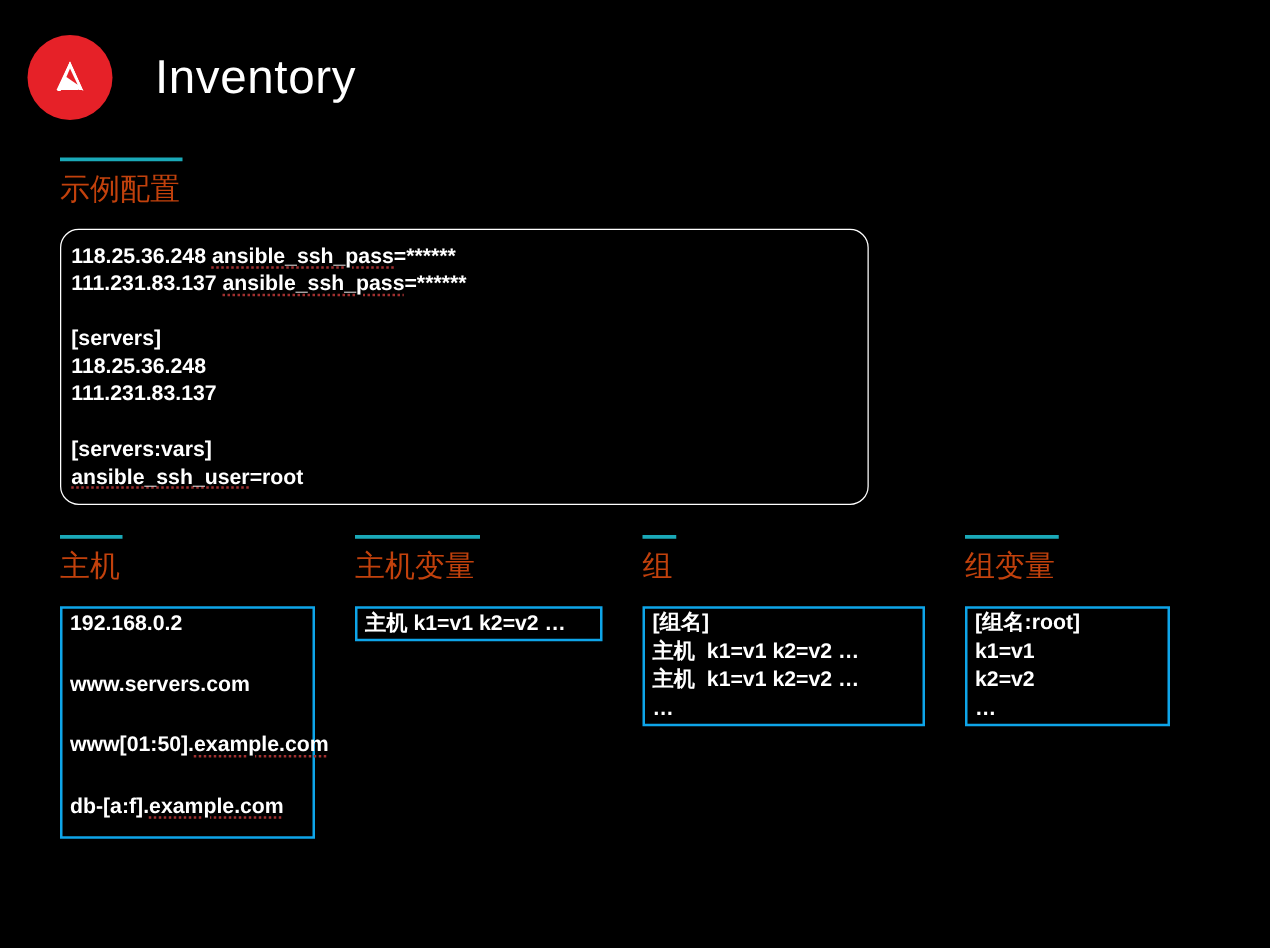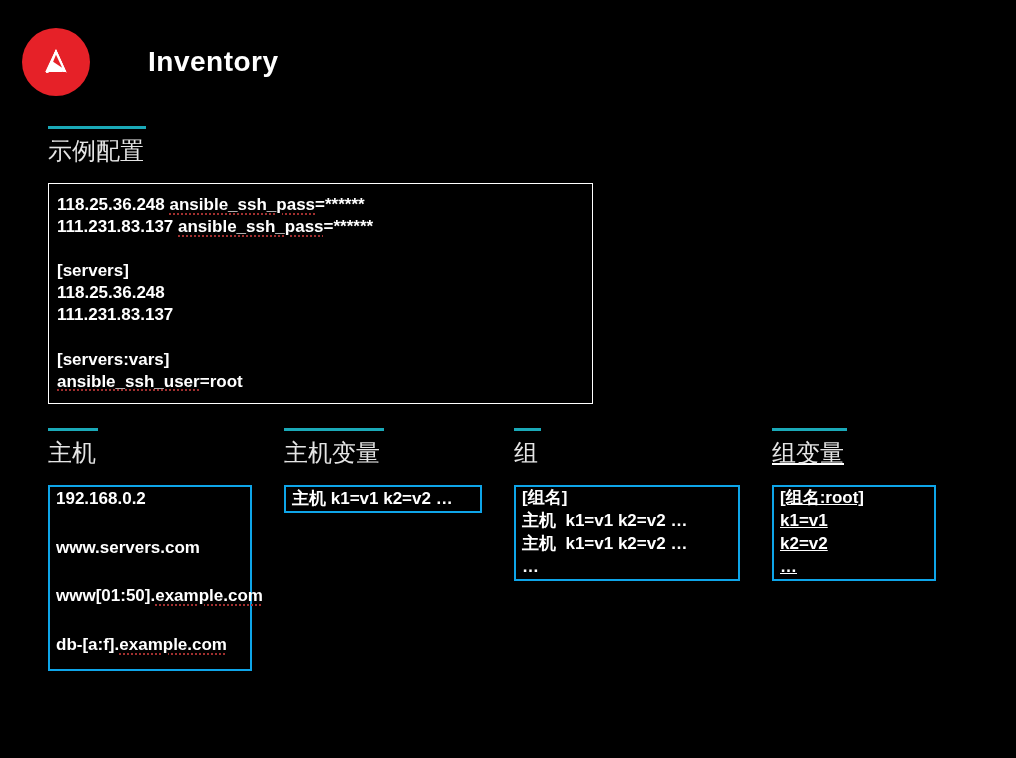--- a/index.html
+++ b/index.html
@@ -22,68 +22,68 @@
       height: 68px;
       background: #e62128;
       border-radius: 50%;
       display: flex;
       align-items: center;
       justify-content: center;
       flex-shrink: 0;
     }
     .logo svg { width: 36px; height: 36px; }
     .title {
-      font-size: 28px;
-      font-weight: 700;
+      font-size: 38px;
+      font-weight: 400;
       letter-spacing: 0.5px;
-      margin-left: 24px;
     }
     .section {
       margin-left: 26px;
     }
     .sect-head {
       margin-bottom: 16px;
     }
     .rule {
       height: 3px;
       background: #1aa9b8;
       margin-bottom: 6px;
     }
     .rule-w1 { width: 98px; }
     .rule-w2 { width: 50px; }
     .rule-w3 { width: 100px; }
     .rule-w4 { width: 27px; }
     .rule-w5 { width: 75px; }
     .sect-title {
       font-size: 24px;
       font-weight: 500;
-      color: #e5e5e5;
+      color: #c2410c;
     }
     .codebox {
       border: 1px solid #fff;
       padding: 10px 8px;
       font-size: 17px;
       font-weight: 600;
       line-height: 1.3;
       white-space: pre-wrap;
       font-family: inherit;
     }
     .example-box {
-      width: 545px;
+      width: 647px;
+      border-radius: 15px;
     }
     .columns {
       display: flex;
       gap: 32px;
       margin-top: 24px;
       margin-left: 26px;
     }
     .col-1 { width: 204px; }
     .col-2 { width: 198px; }
     .col-3 { width: 226px; }
-    .col-4 { width: 164px; text-decoration: underline; }
+    .col-4 { width: 164px; }
     .col-box {
       border: 2px solid #0ea5e9;
       padding: 0 6px;
       font-size: 17px;
       font-weight: 600;
       line-height: 1.4;
       white-space: pre-wrap;
     }
     .col-box-tight {
       line-height: 1.35;

